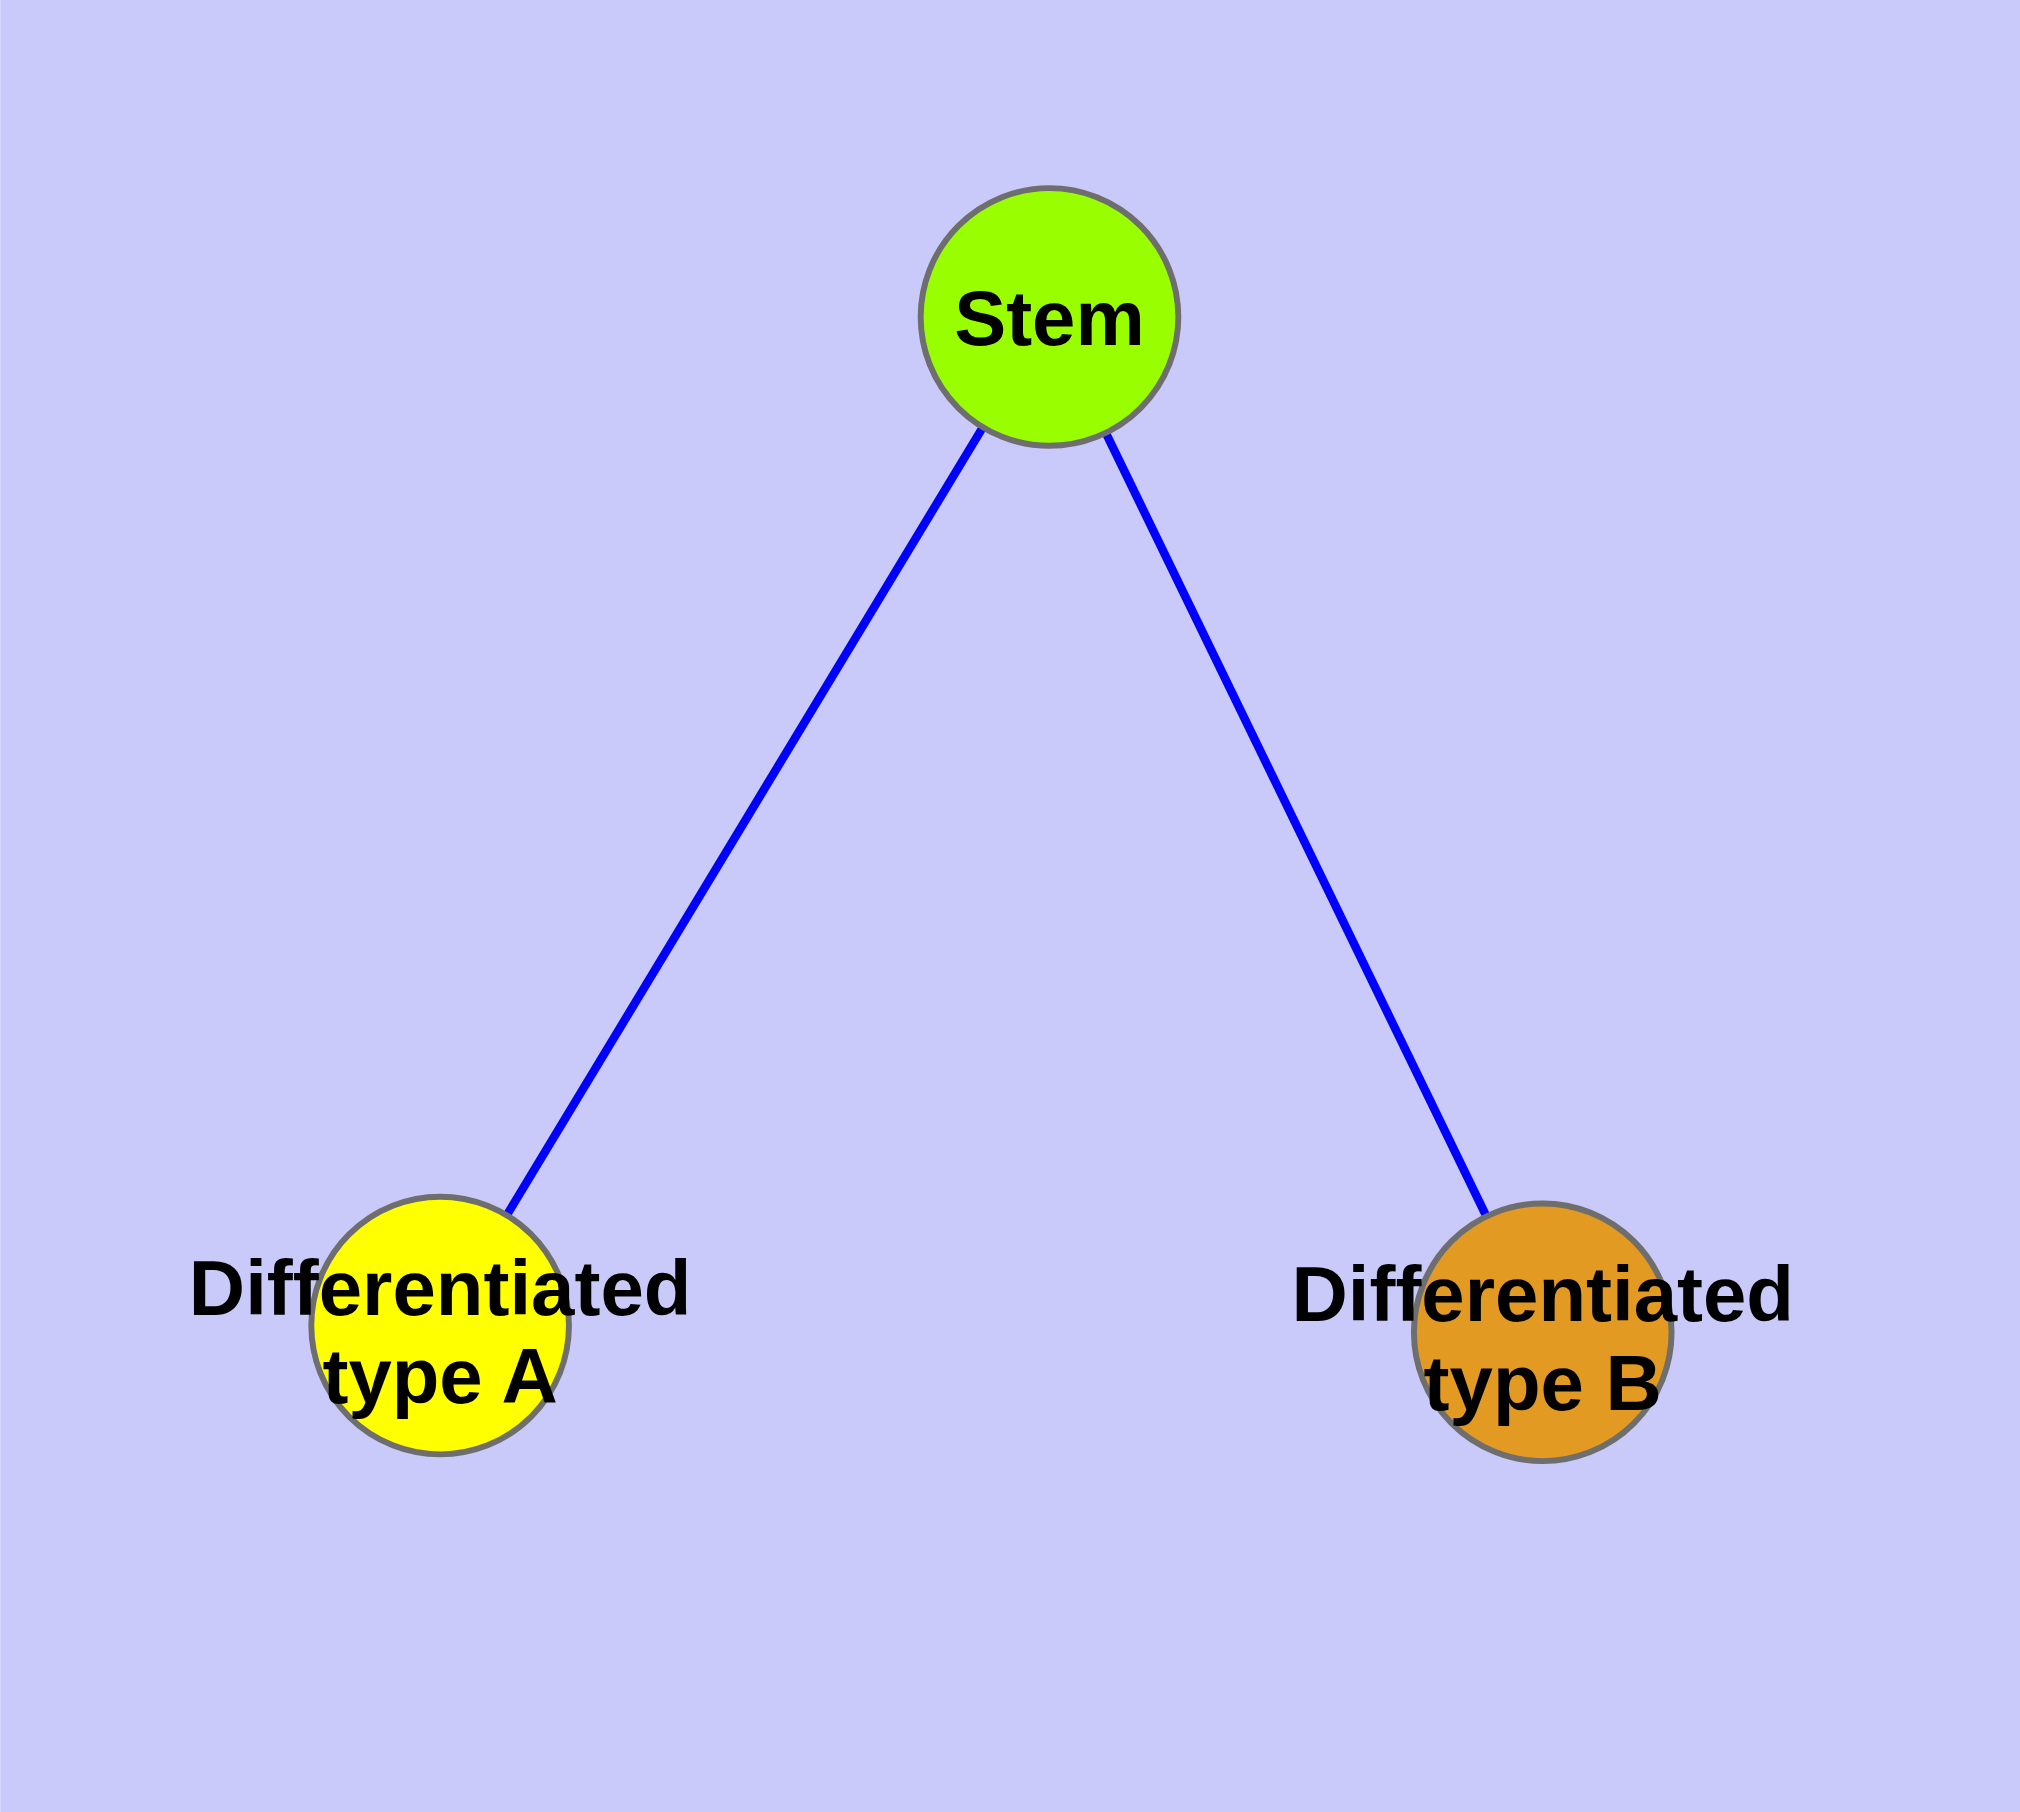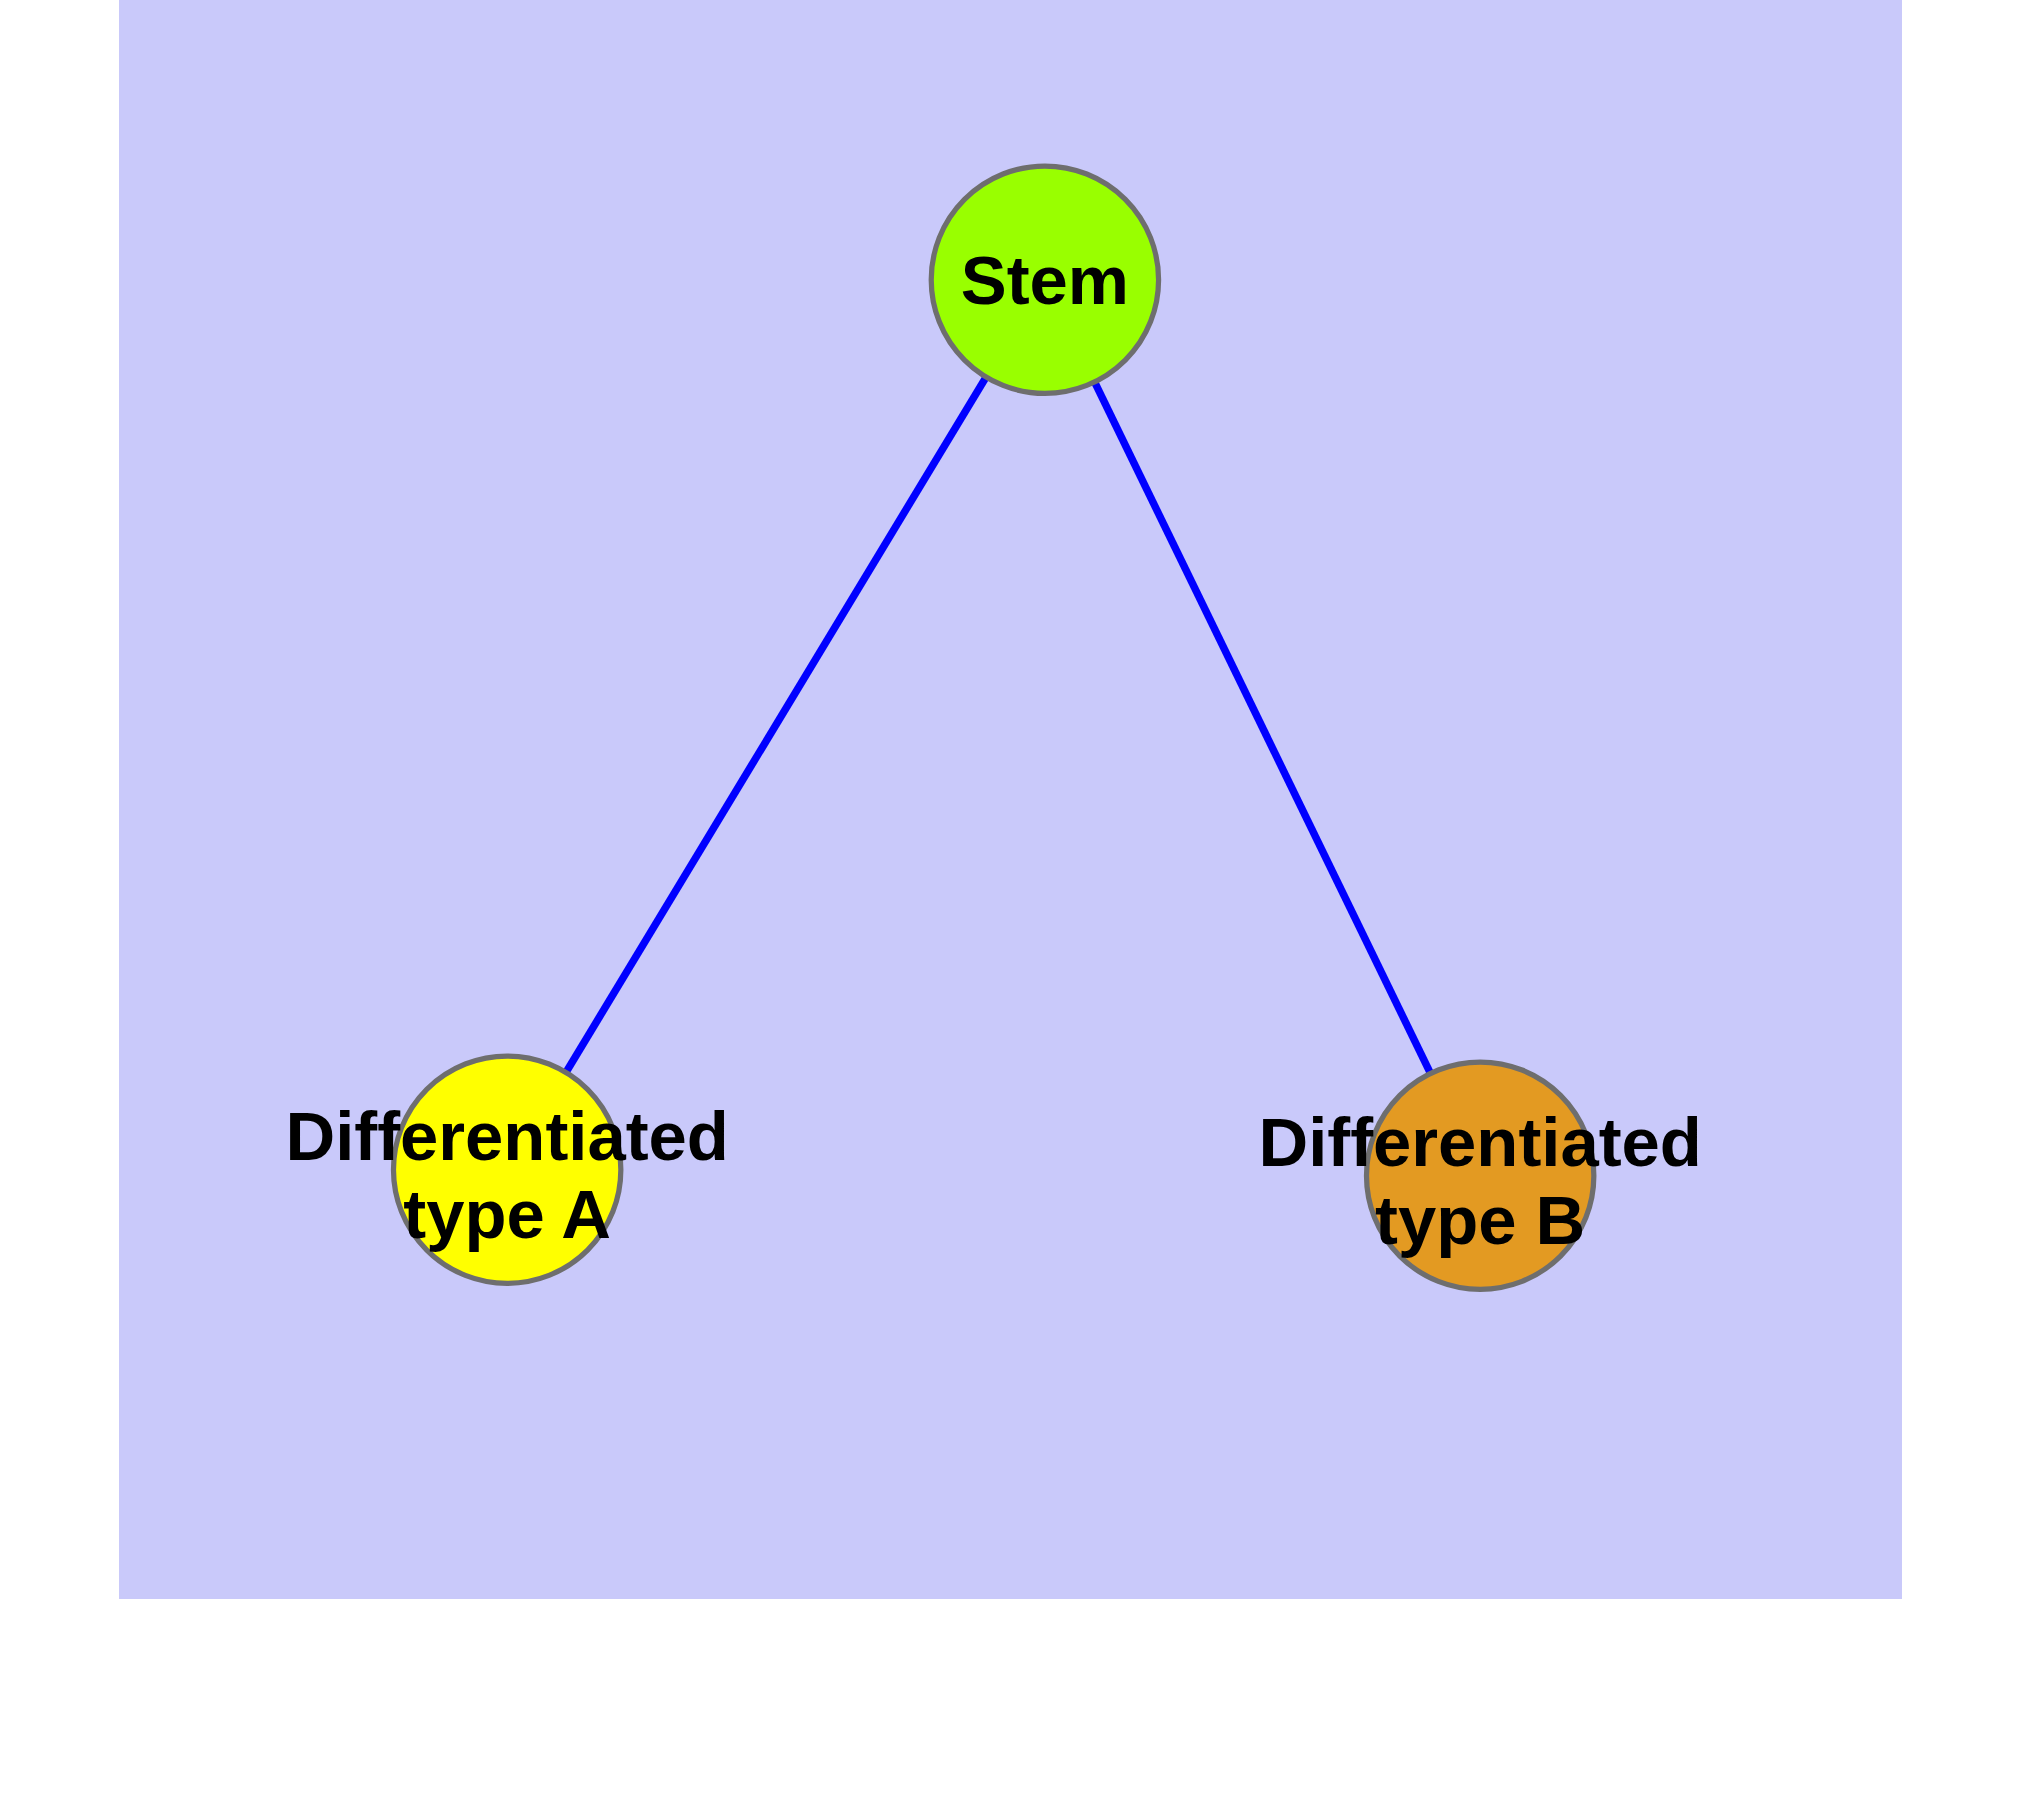--- a/index.html
+++ b/index.html
@@ -2,21 +2,21 @@
 <html style="font-size:13.6px"><head>
 <meta charset="utf-8">
 <style>
   html, body {
     margin: 0;
     padding: 0;
   }
   .canvas {
     position: relative;
     width: 2021px;
-    height: 1599px;
+    height: 1812px;
     overflow: hidden;
     font-family: "Liberation Sans", sans-serif;
   }
   .canvas svg {
     display: block;
     width: 100%;
     height: 100%;
   }
   .graph-edge {
     stroke-width: 10;

